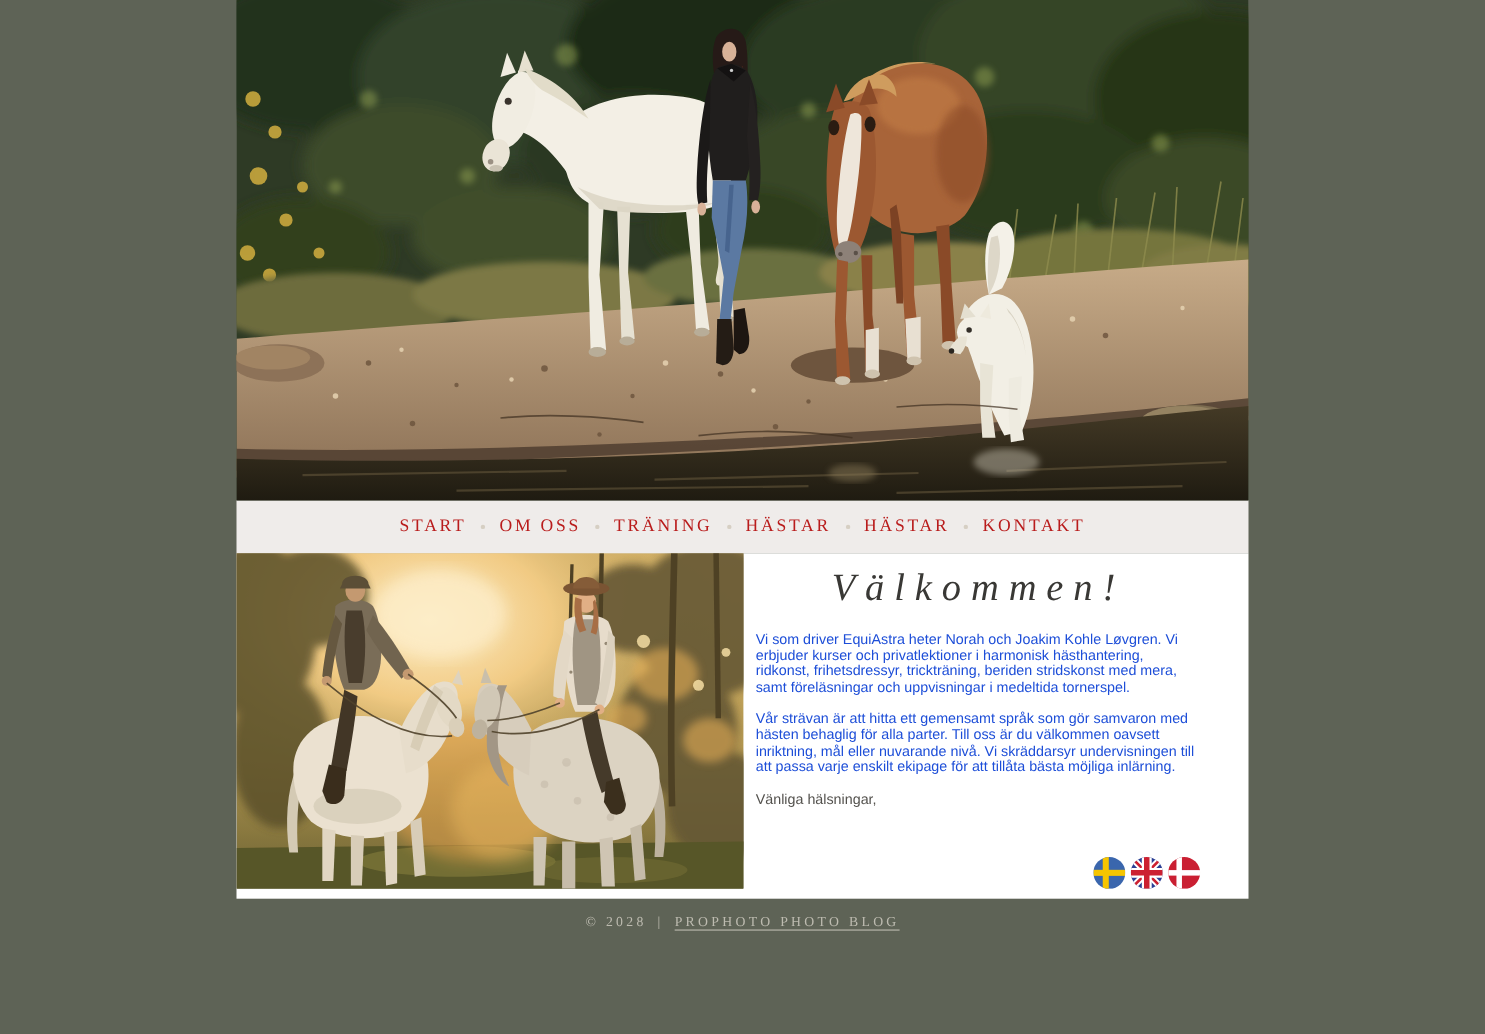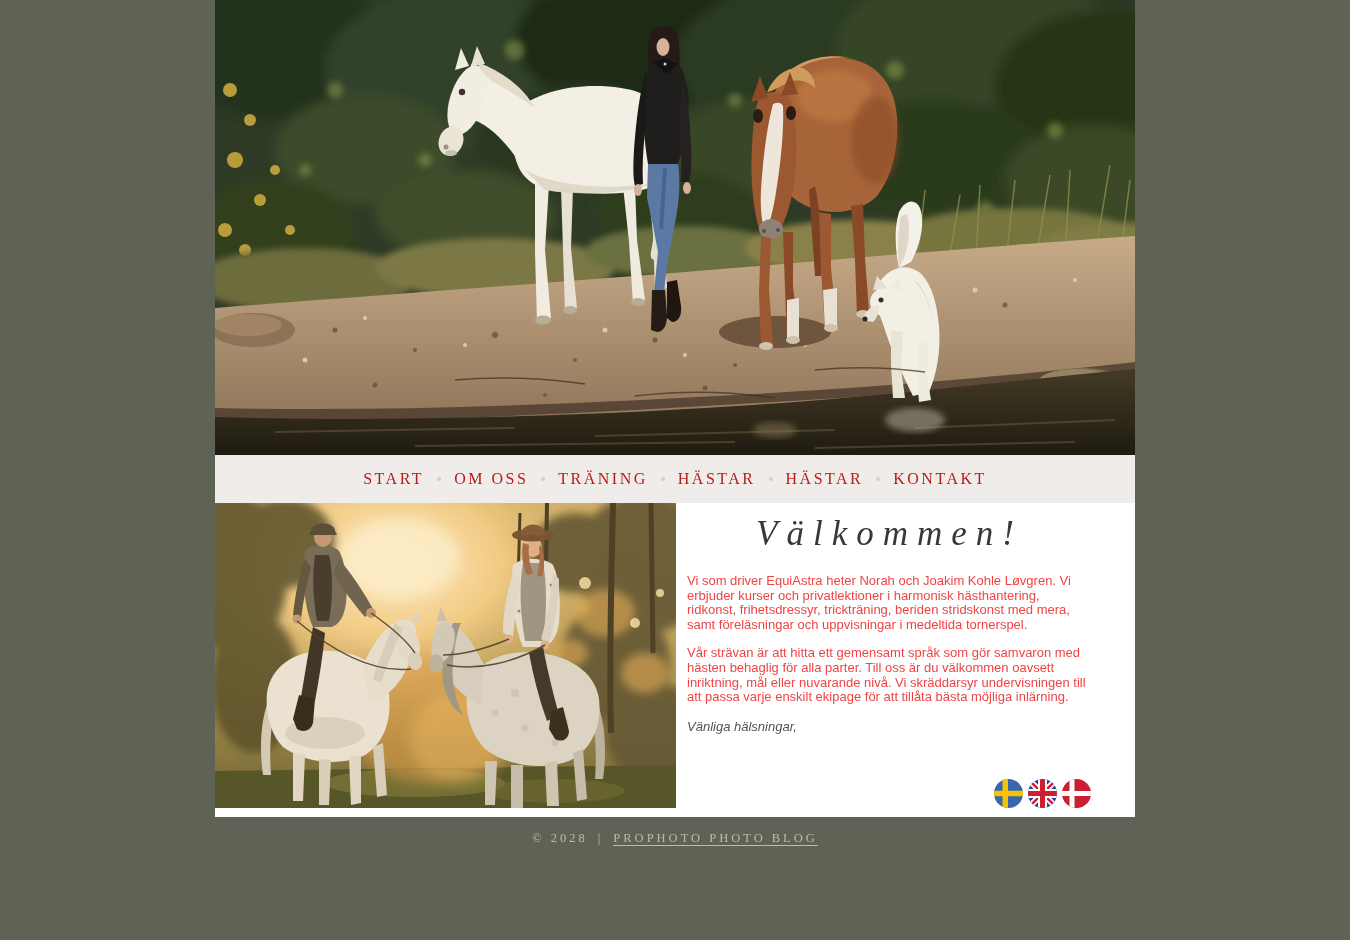--- a/index.html
+++ b/index.html
@@ -22,24 +22,24 @@
   .dot { width:4px; height:4px; border-radius:50%; background:#d6cfc3; margin:0 13px; flex:0 0 auto; }
   .main { width:920px; background:#ffffff; display:flex; padding-bottom:9px; position:relative; }
   .photo { width:461px; height:305px; flex:0 0 461px; display:block; }
   .panel { width:428px; box-sizing:border-box; padding:0 12px 0 11px; position:relative; }
   h1.welcome-title {
     font-family:"Liberation Serif", serif; font-style:italic; font-weight:400;
     font-size:35px; letter-spacing:9px; color:#393835;
     text-align:center; margin:10px 0 19px 0; line-height:1.2;
   }
   .panel p {
-    font-size:13px; line-height:14.6px; color:#ef4444;
+    font-size:13px; line-height:14.6px; color:#1d4ed8;
     margin:0 0 14px 0;
   }
-  .panel p.sig { font-style:italic; color:#54524e; margin:0; line-height:15px; }
+  .panel p.sig { color:#54524e; margin:0; line-height:15px; }
   .flags { position:absolute; right:13px; bottom:0; display:flex; gap:5px; }
   .flag { width:29px; height:29px; display:block; cursor:pointer; }
   footer.site-footer {
     padding-top:14px; text-align:center;
     font-family:"Liberation Serif", serif;
     font-size:12.5px; letter-spacing:3px; color:#bdbbb0;
   }
   footer.site-footer .sep { margin:0 10px; }
   footer.site-footer a {
     color:#bdbbb0; text-decoration:underline; text-underline-offset:3px; cursor:pointer;

